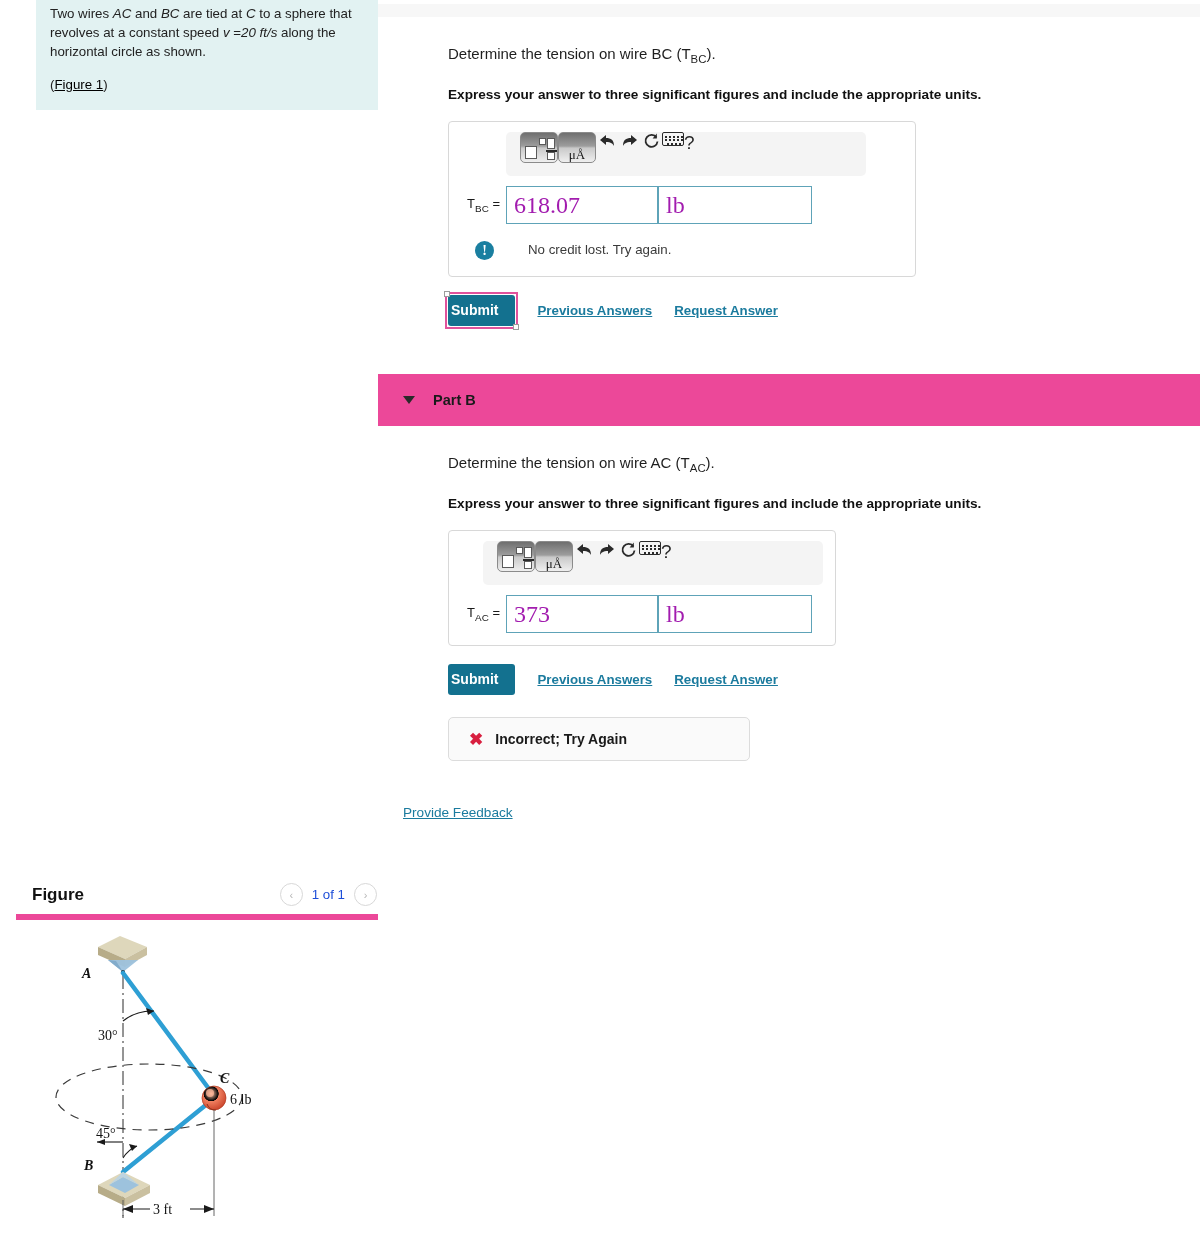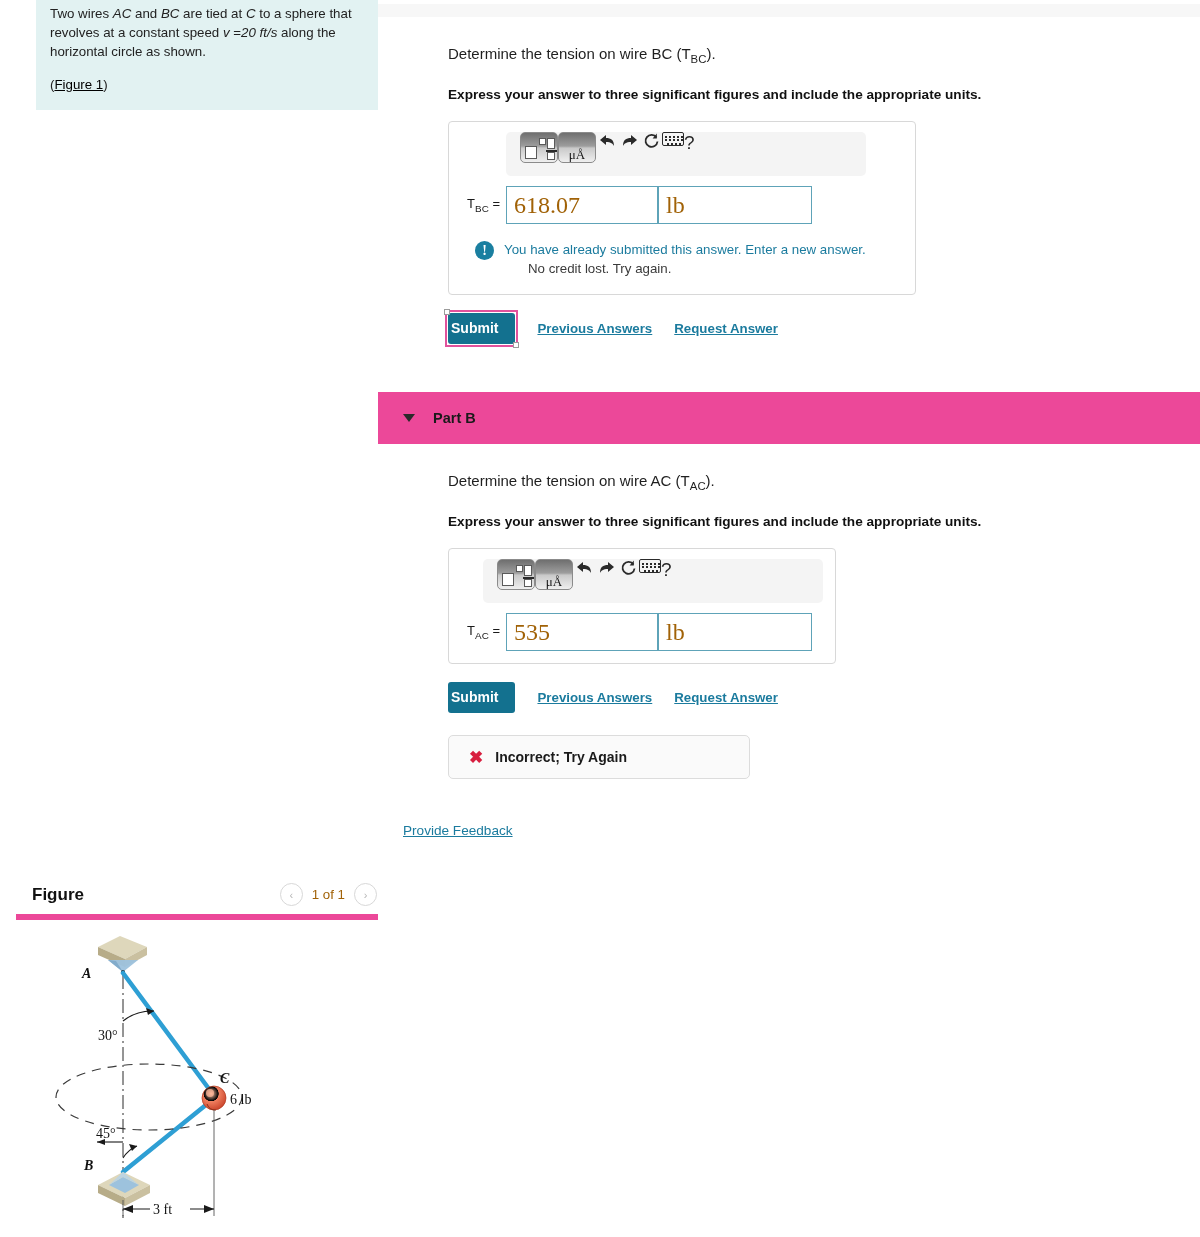--- a/index.html
+++ b/index.html
@@ -40,21 +40,21 @@
     border-bottom: 6px solid #ec4899;
   }
   #figure-title { font-size: 17px; font-weight: bold; color: #111; }
   #figure-nav { display: flex; align-items: center; gap: 9px; }
   .nav-circle {
     width: 23px; height: 23px; border-radius: 50%;
     border: 1px solid #d8d8d8; background: #fff;
     display: flex; align-items: center; justify-content: center;
     font-size: 11px; color: #b6b6b6; cursor: pointer;
   }
-  #figure-count { font-size: 13.3px; color: #a16207; }
+  #figure-count { font-size: 13.3px; color: #1d4ed8; }
 
   #figure-canvas { position: absolute; left: 0; top: 920px; width: 377px; height: 317px; }
 
   
   #right-panel {
     position: absolute; left: 378px; top: 0;
     width: 822px; height: 1237px; background: #fff;
   }
   .part-header-band {
     background: #ec4899;
@@ -136,21 +136,21 @@
   .answer-symbol {
     font-size: 13px; color: #1a1a1a; white-space: nowrap;
     width: 45px; text-align: right; padding-right: 6px;
   }
   .ans-input {
     height: 38px;
     border: 1px solid #5ea3b8;
     background: #fff;
     font-family: "Liberation Serif", serif;
     font-size: 24px;
-    color: #a16207;
+    color: #a21caf;
     padding: 0 7px;
     display: flex; align-items: center;
     cursor: text;
   }
   .card-a .val-input { width: 152px; }
   .card-a .unit-input { width: 154px; }
   .card-b .val-input { width: 152px; }
   .card-b .unit-input { width: 154px; }
 
   .notice {
@@ -340,21 +340,20 @@
 
       <div class="answer-row">
         <span class="answer-symbol"><span>T</span><sub>BC</sub><span> =</span></span>
         <div class="ans-input val-input">618.07</div>
         <div class="ans-input unit-input">lb</div>
       </div>
 
       <div class="notice">
         <div class="notice-icon">!</div>
         <div class="notice-text">
-          <div class="notice-line1">You have already submitted this answer. Enter a new answer.</div>
           <div class="notice-line2">No credit lost. Try again.</div>
         </div>
       </div>
     </div>
 
     <div class="submit-row">
       <span class="submit-wrap selected">
         <button class="submit-btn">Submit</button>
       </span>
       <span class="sub-link">Previous Answers</span>
@@ -398,21 +397,21 @@
               <path d="M14.5 5.5 A6 6 0 1 0 15.5 9.5" fill="none" stroke="#2a2a2a" stroke-width="1.8"></path>
               <path d="M14.8 1.5 L14.8 6.4 L10.6 6.4 Z" fill="#2a2a2a"></path>
             </svg>
         </span>
         <span class="kb-icon"></span>
         <span class="help-icon">?</span>
       </div>
 
       <div class="answer-row">
         <span class="answer-symbol"><span>T</span><sub>AC</sub><span> =</span></span>
-        <div class="ans-input val-input">535</div>
+        <div class="ans-input val-input">373</div>
         <div class="ans-input unit-input">lb</div>
       </div>
     </div>
 
     <div class="submit-row">
       <span class="submit-wrap">
         <button class="submit-btn">Submit</button>
       </span>
       <span class="sub-link">Previous Answers</span>
       <span class="sub-link">Request Answer</span>

